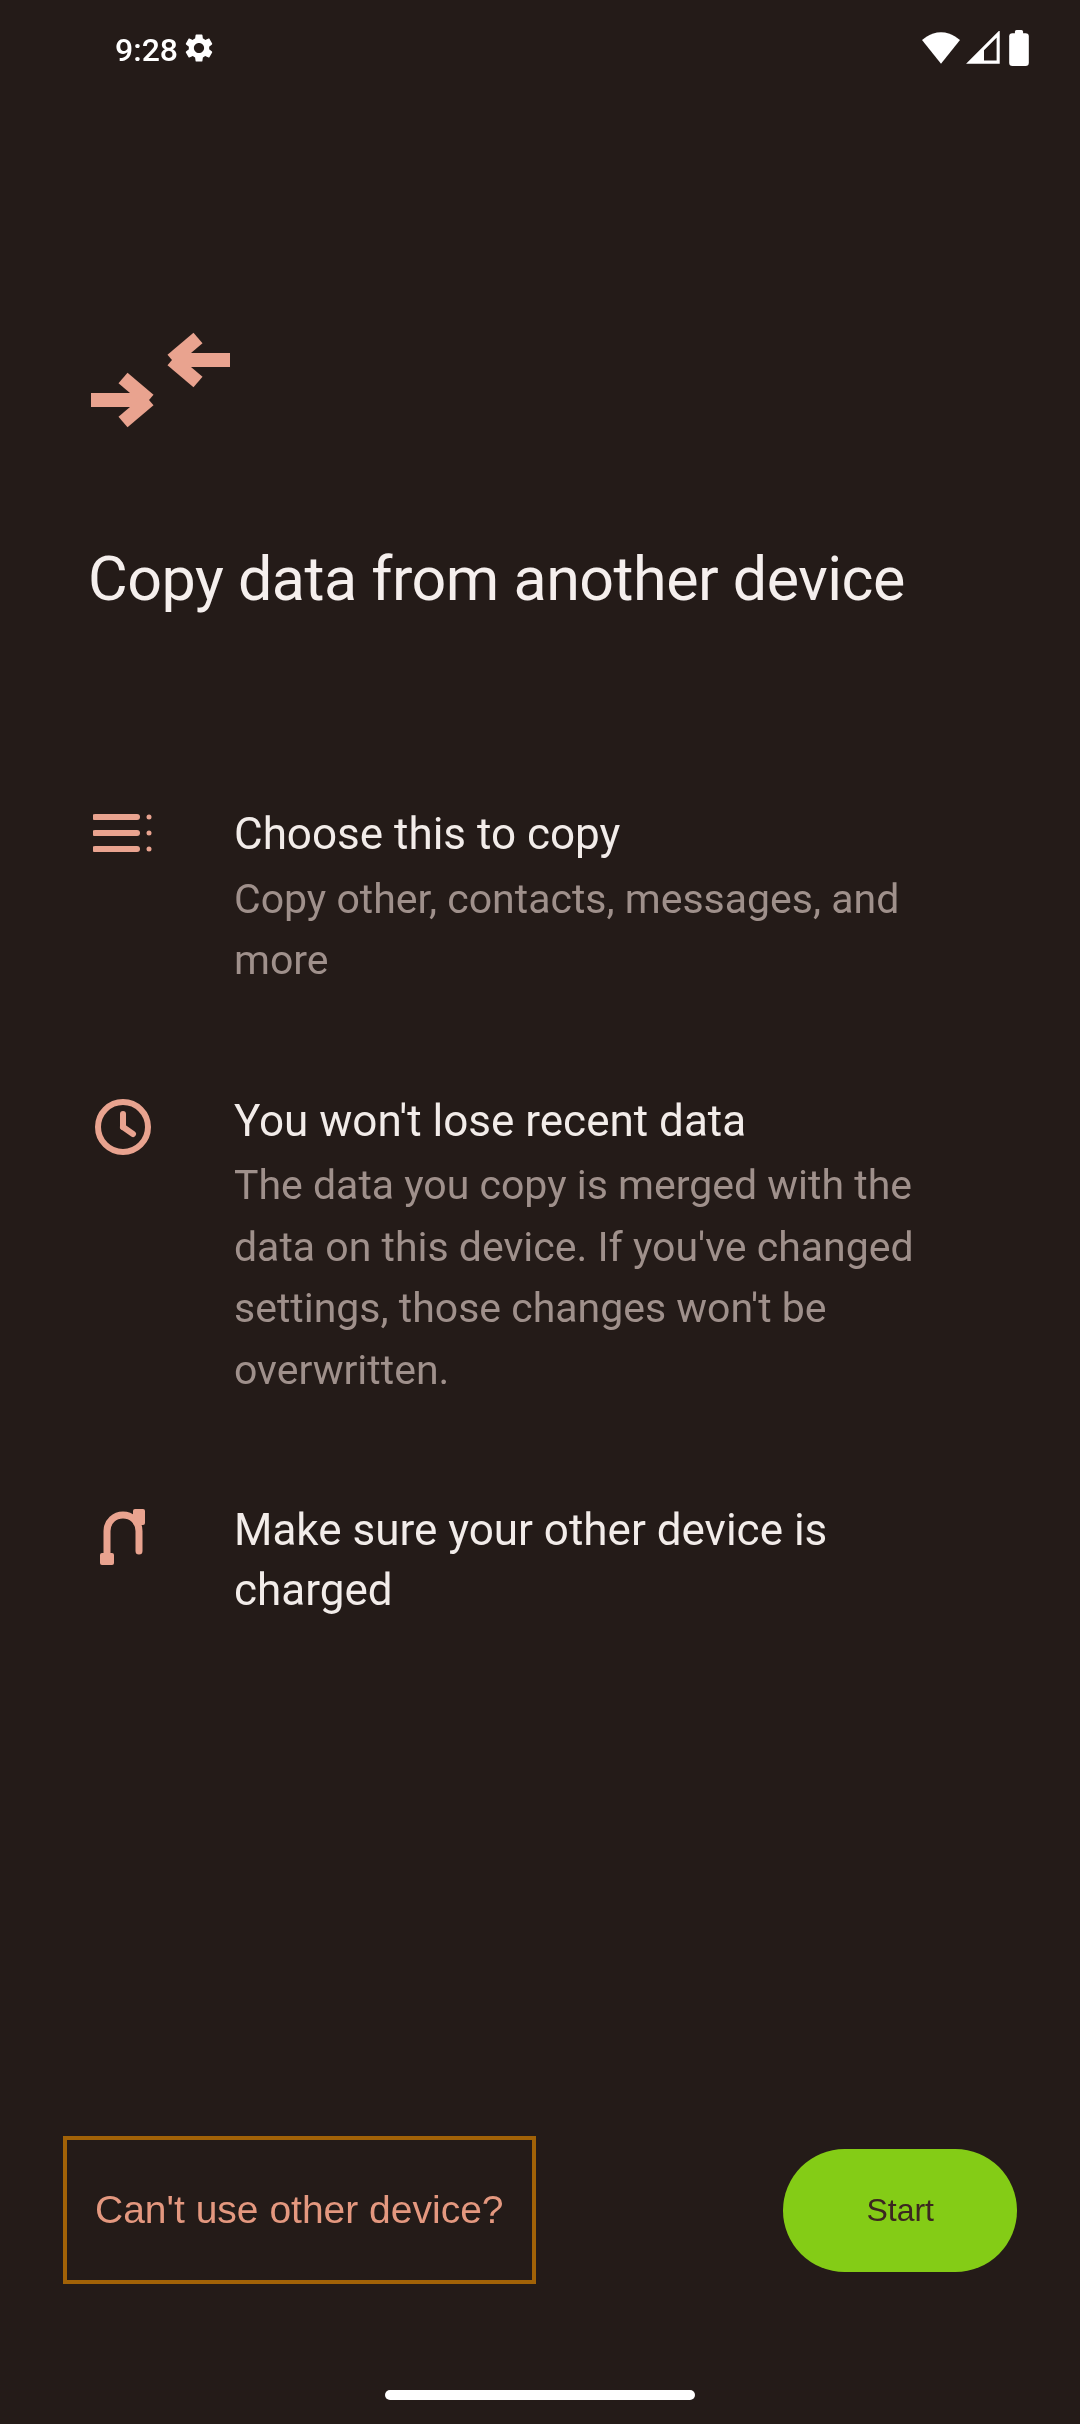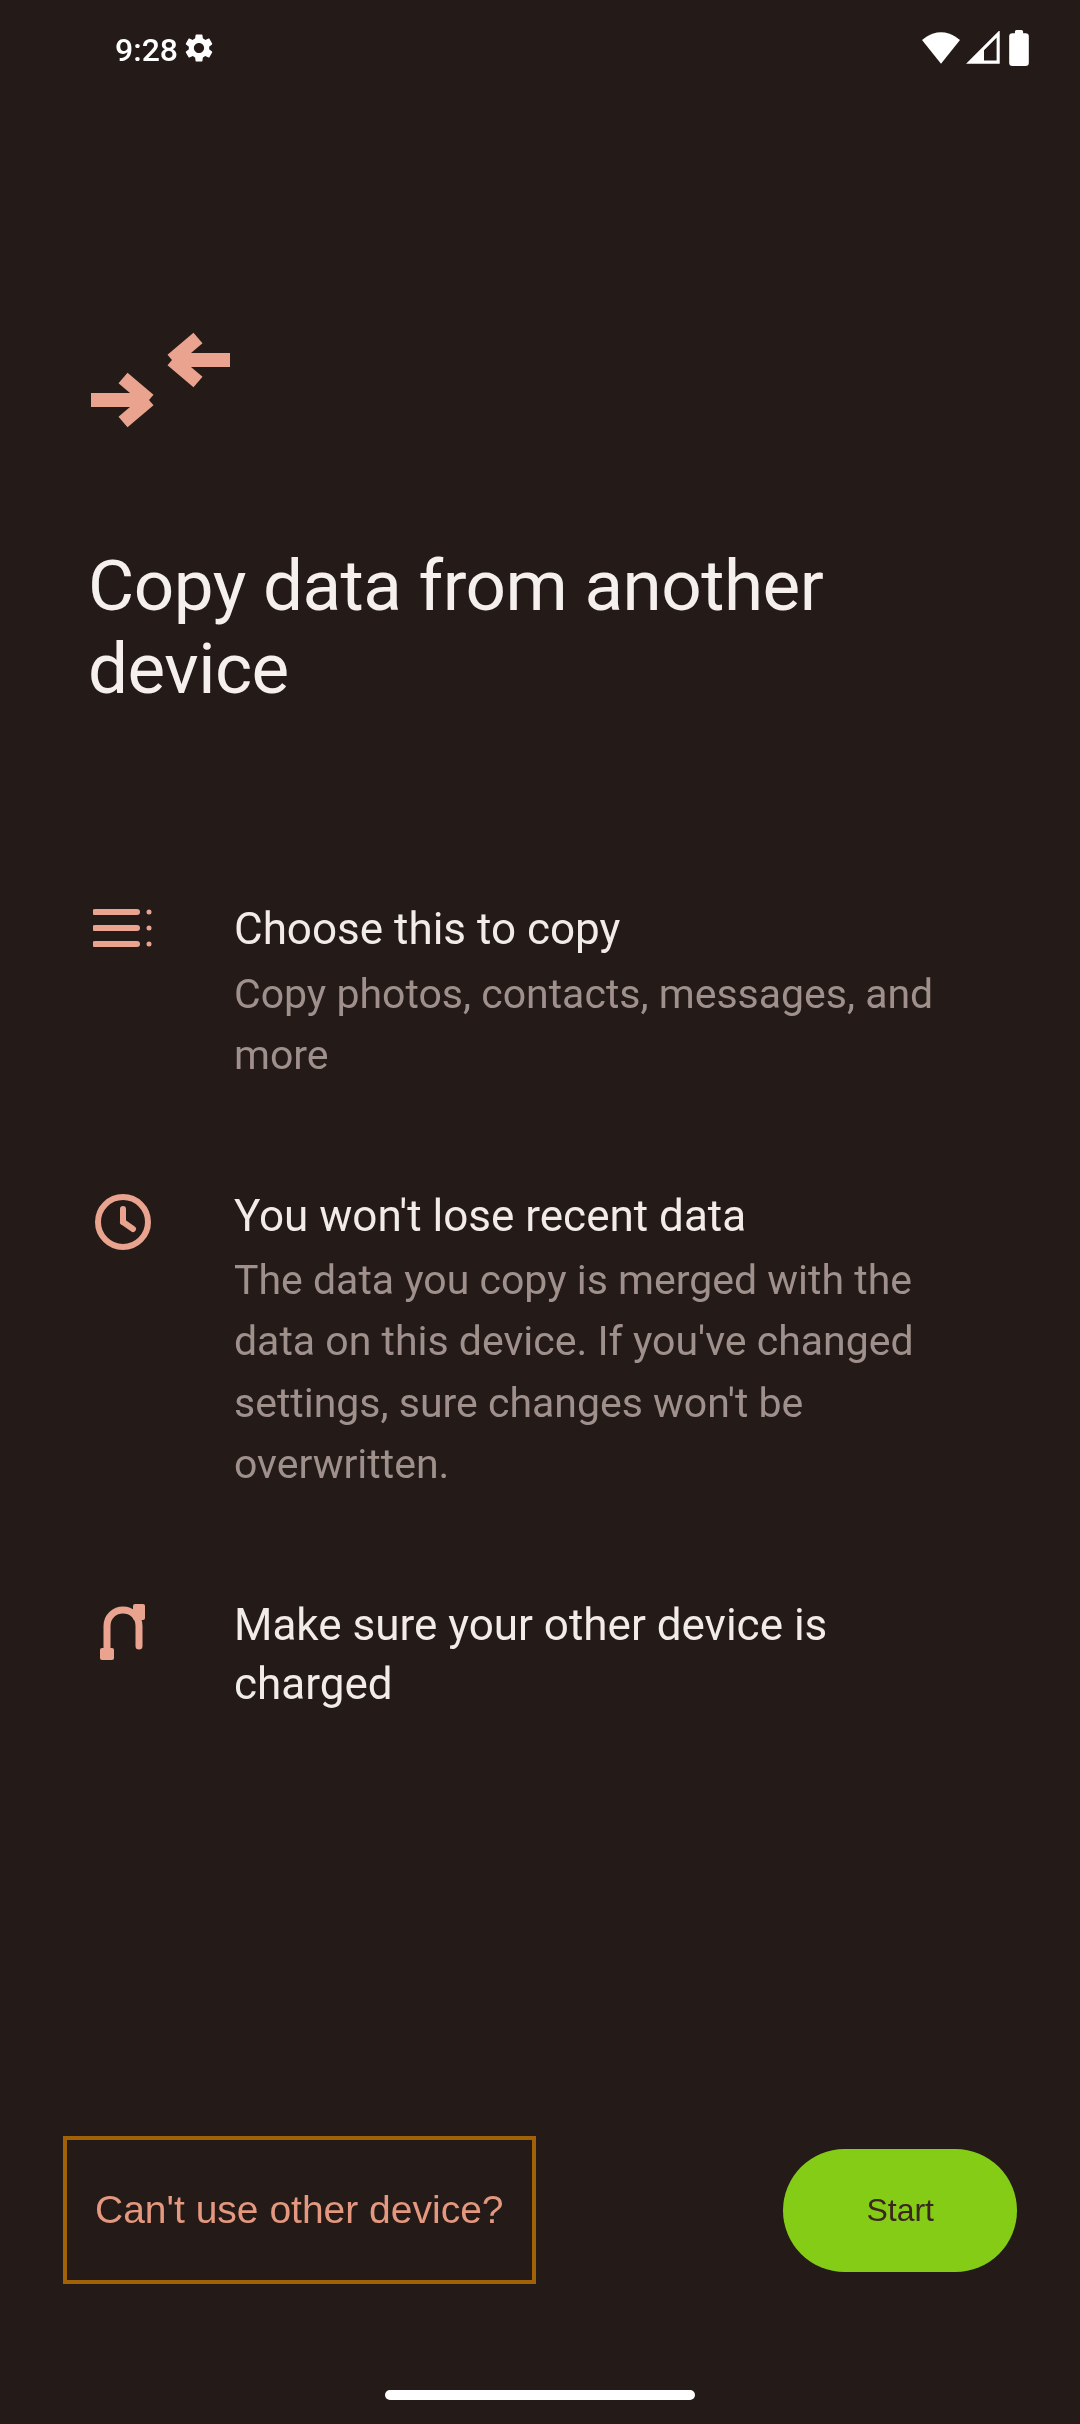--- a/index.html
+++ b/index.html
@@ -39,21 +39,21 @@
     gap: 6px;
   }
   .content {
     padding: 0 88px;
   }
   .header-icon {
     margin-top: 230px;
     margin-bottom: 110px;
   }
   .title {
-    font-size: 71px;
+    font-size: 61px;
     font-weight: 400;
     line-height: 1.17;
     color: #f5efed;
     letter-spacing: -0.5px;
     margin-bottom: 190px;
   }
   .info-row {
     display: flex;
     align-items: flex-start;
     gap: 76px;
@@ -182,35 +182,35 @@
         <line x1="2" y1="6" x2="44" y2="6"></line>
         <line x1="2" y1="22" x2="44" y2="22"></line>
         <line x1="2" y1="38" x2="44" y2="38"></line>
         <circle cx="56" cy="6" r="2.5" fill="#e9a38f" stroke="none"></circle>
         <circle cx="56" cy="22" r="2.5" fill="#e9a38f" stroke="none"></circle>
         <circle cx="56" cy="38" r="2.5" fill="#e9a38f" stroke="none"></circle>
       </svg>
     </div>
     <div class="info-text">
       <div class="info-title">Choose this to copy</div>
-      <div class="info-subtitle">Copy photos, contacts, messages, and more</div>
+      <div class="info-subtitle">Copy other, contacts, messages, and more</div>
     </div>
   </div>
 
   <div class="info-row">
     <div class="info-icon">
       <svg width="58" height="58" viewBox="0 0 58 58" stroke="#e9a38f" stroke-width="6" fill="none" stroke-linecap="round">
         <circle cx="29" cy="29" r="25"></circle>
         <line x1="29" y1="16" x2="29" y2="29"></line>
         <line x1="29" y1="29" x2="39" y2="36"></line>
       </svg>
     </div>
     <div class="info-text">
       <div class="info-title">You won't lose recent data</div>
-      <div class="info-subtitle">The data you copy is merged with the data on this device. If you've changed settings, sure changes won't be overwritten.</div>
+      <div class="info-subtitle">The data you copy is merged with the data on this device. If you've changed settings, those changes won't be overwritten.</div>
     </div>
   </div>
 
   <div class="info-row">
     <div class="info-icon">
       <svg width="60" height="60" viewBox="0 0 60 60" stroke="#e9a38f" stroke-width="7" fill="none" stroke-linecap="round">
         <path d="M14 52 L14 24 C14 14 22 8 30 8 C38 8 46 14 46 24 L46 44"></path>
         <rect x="7" y="46" width="14" height="12" rx="2" fill="#e9a38f" stroke="none"></rect>
         <rect x="40" y="2" width="12" height="16" rx="2" fill="#e9a38f" stroke="none"></rect>
       </svg>

